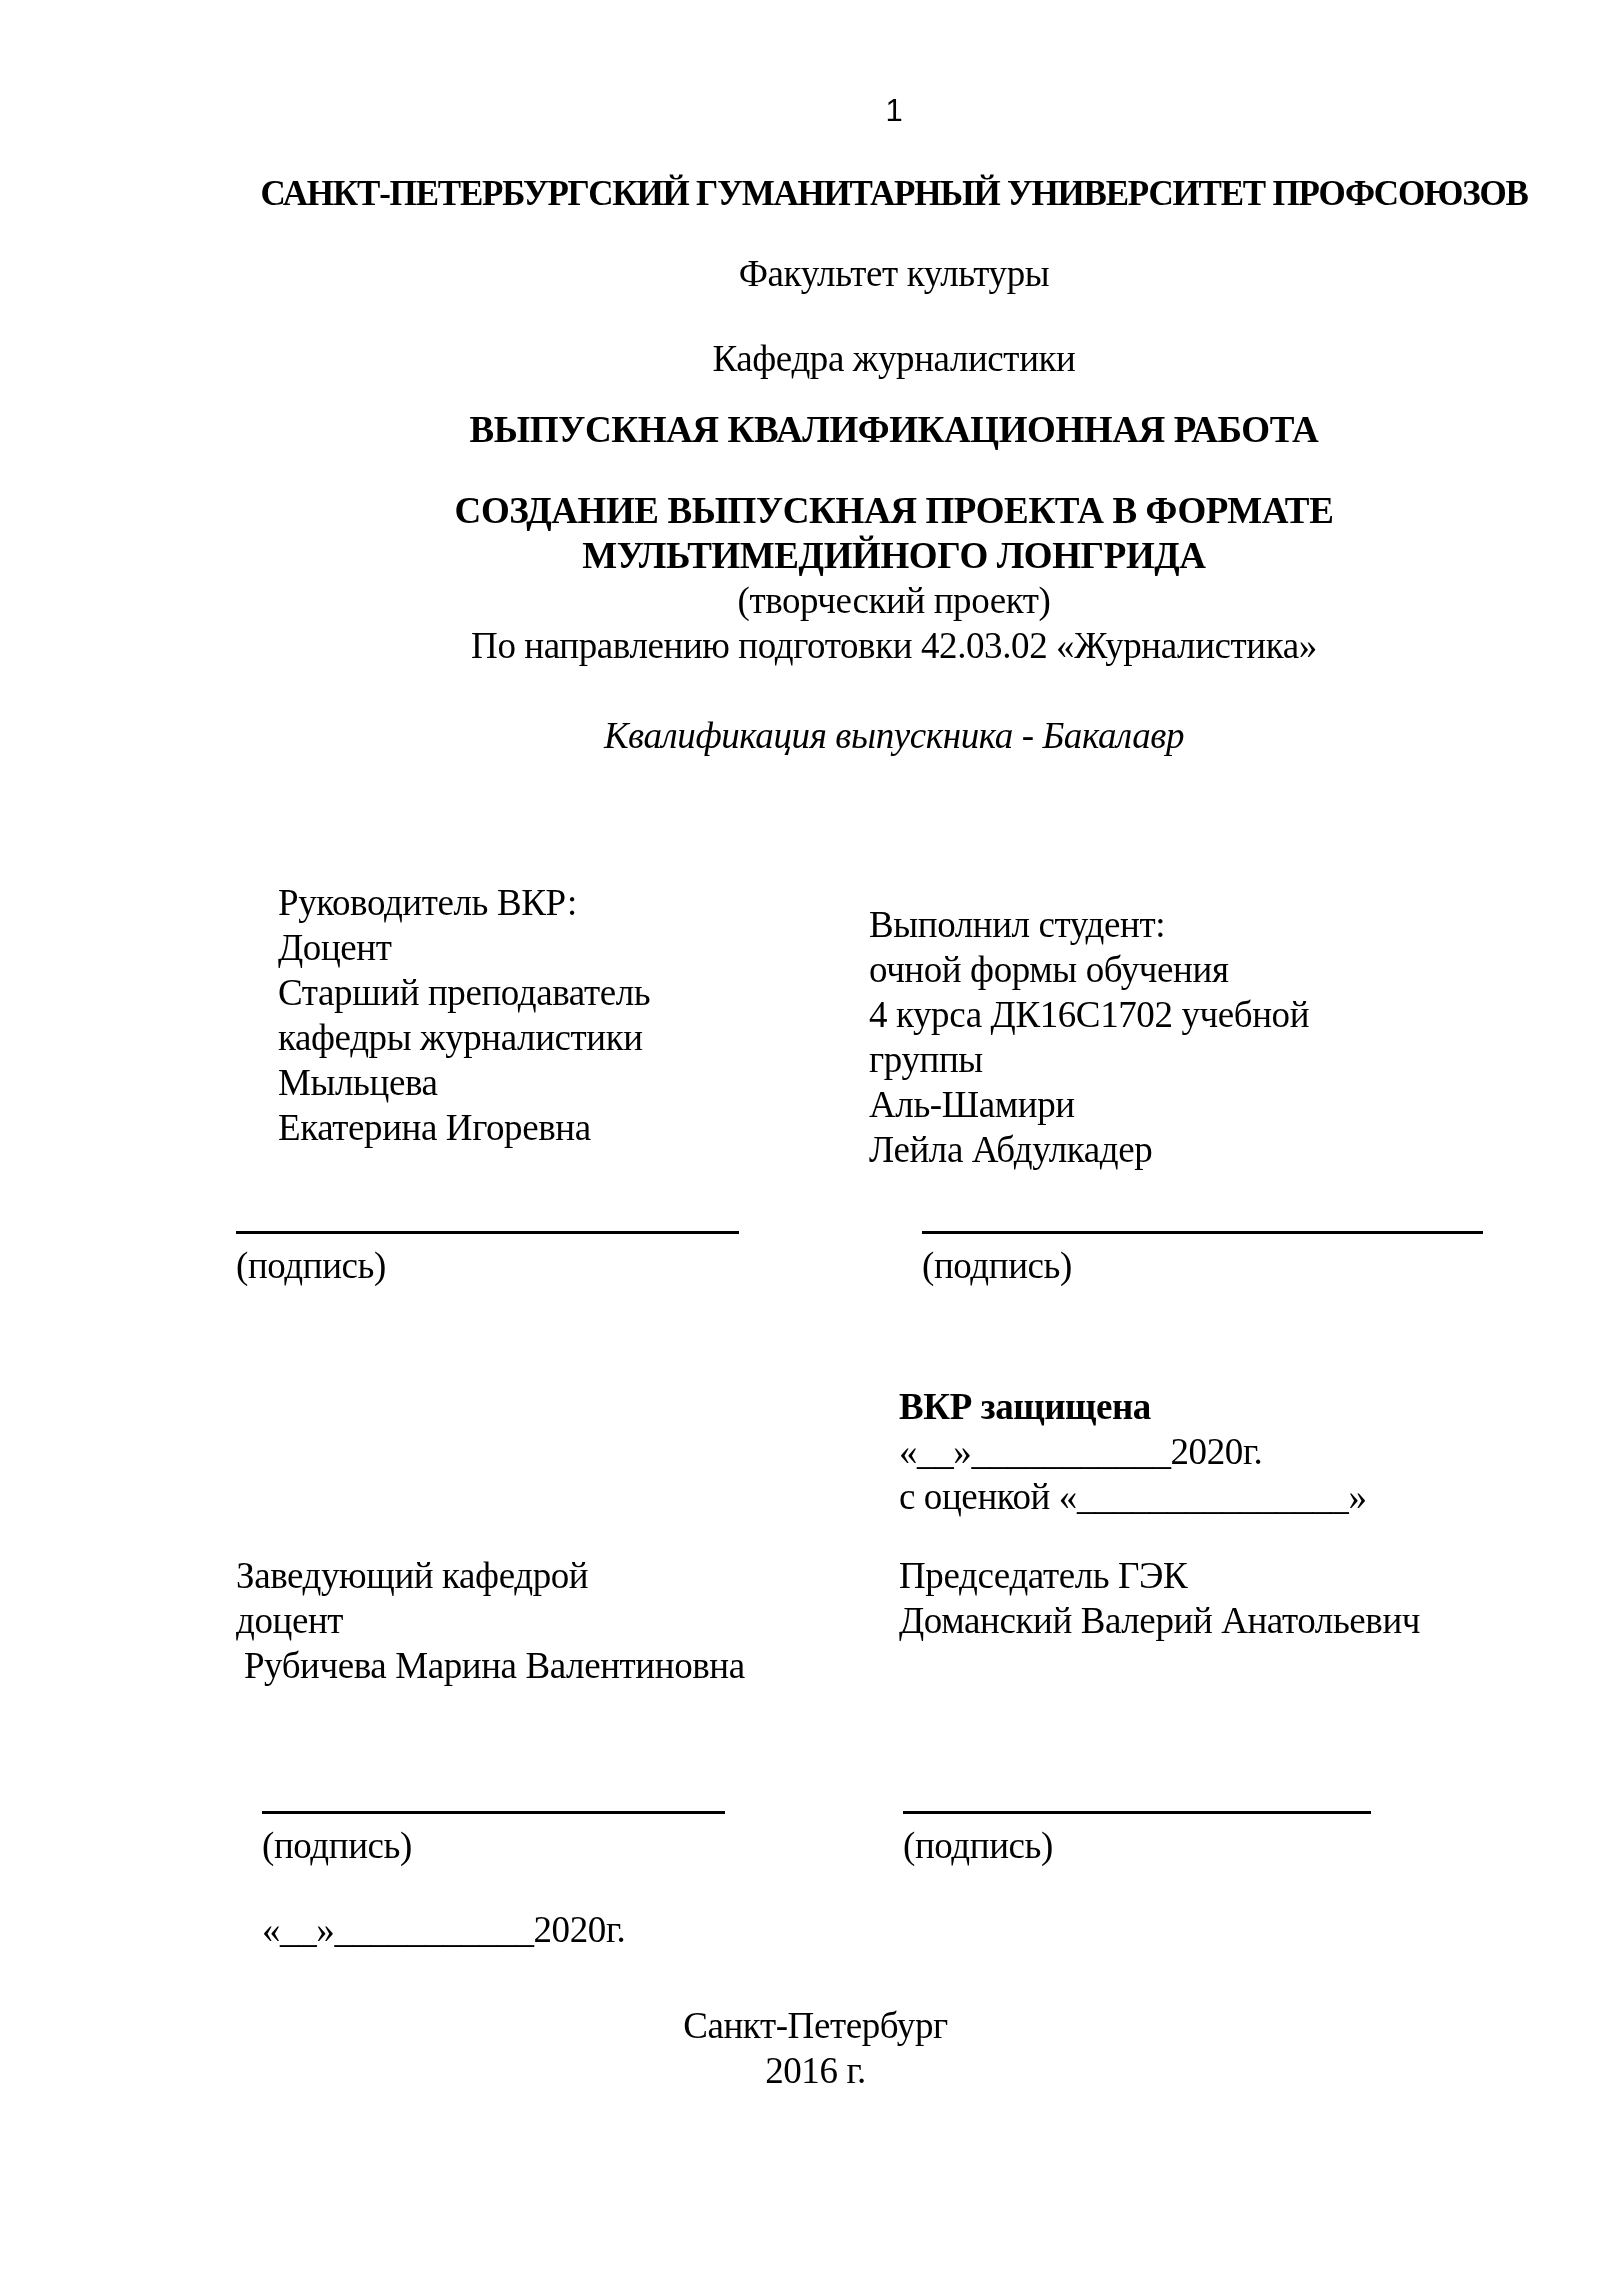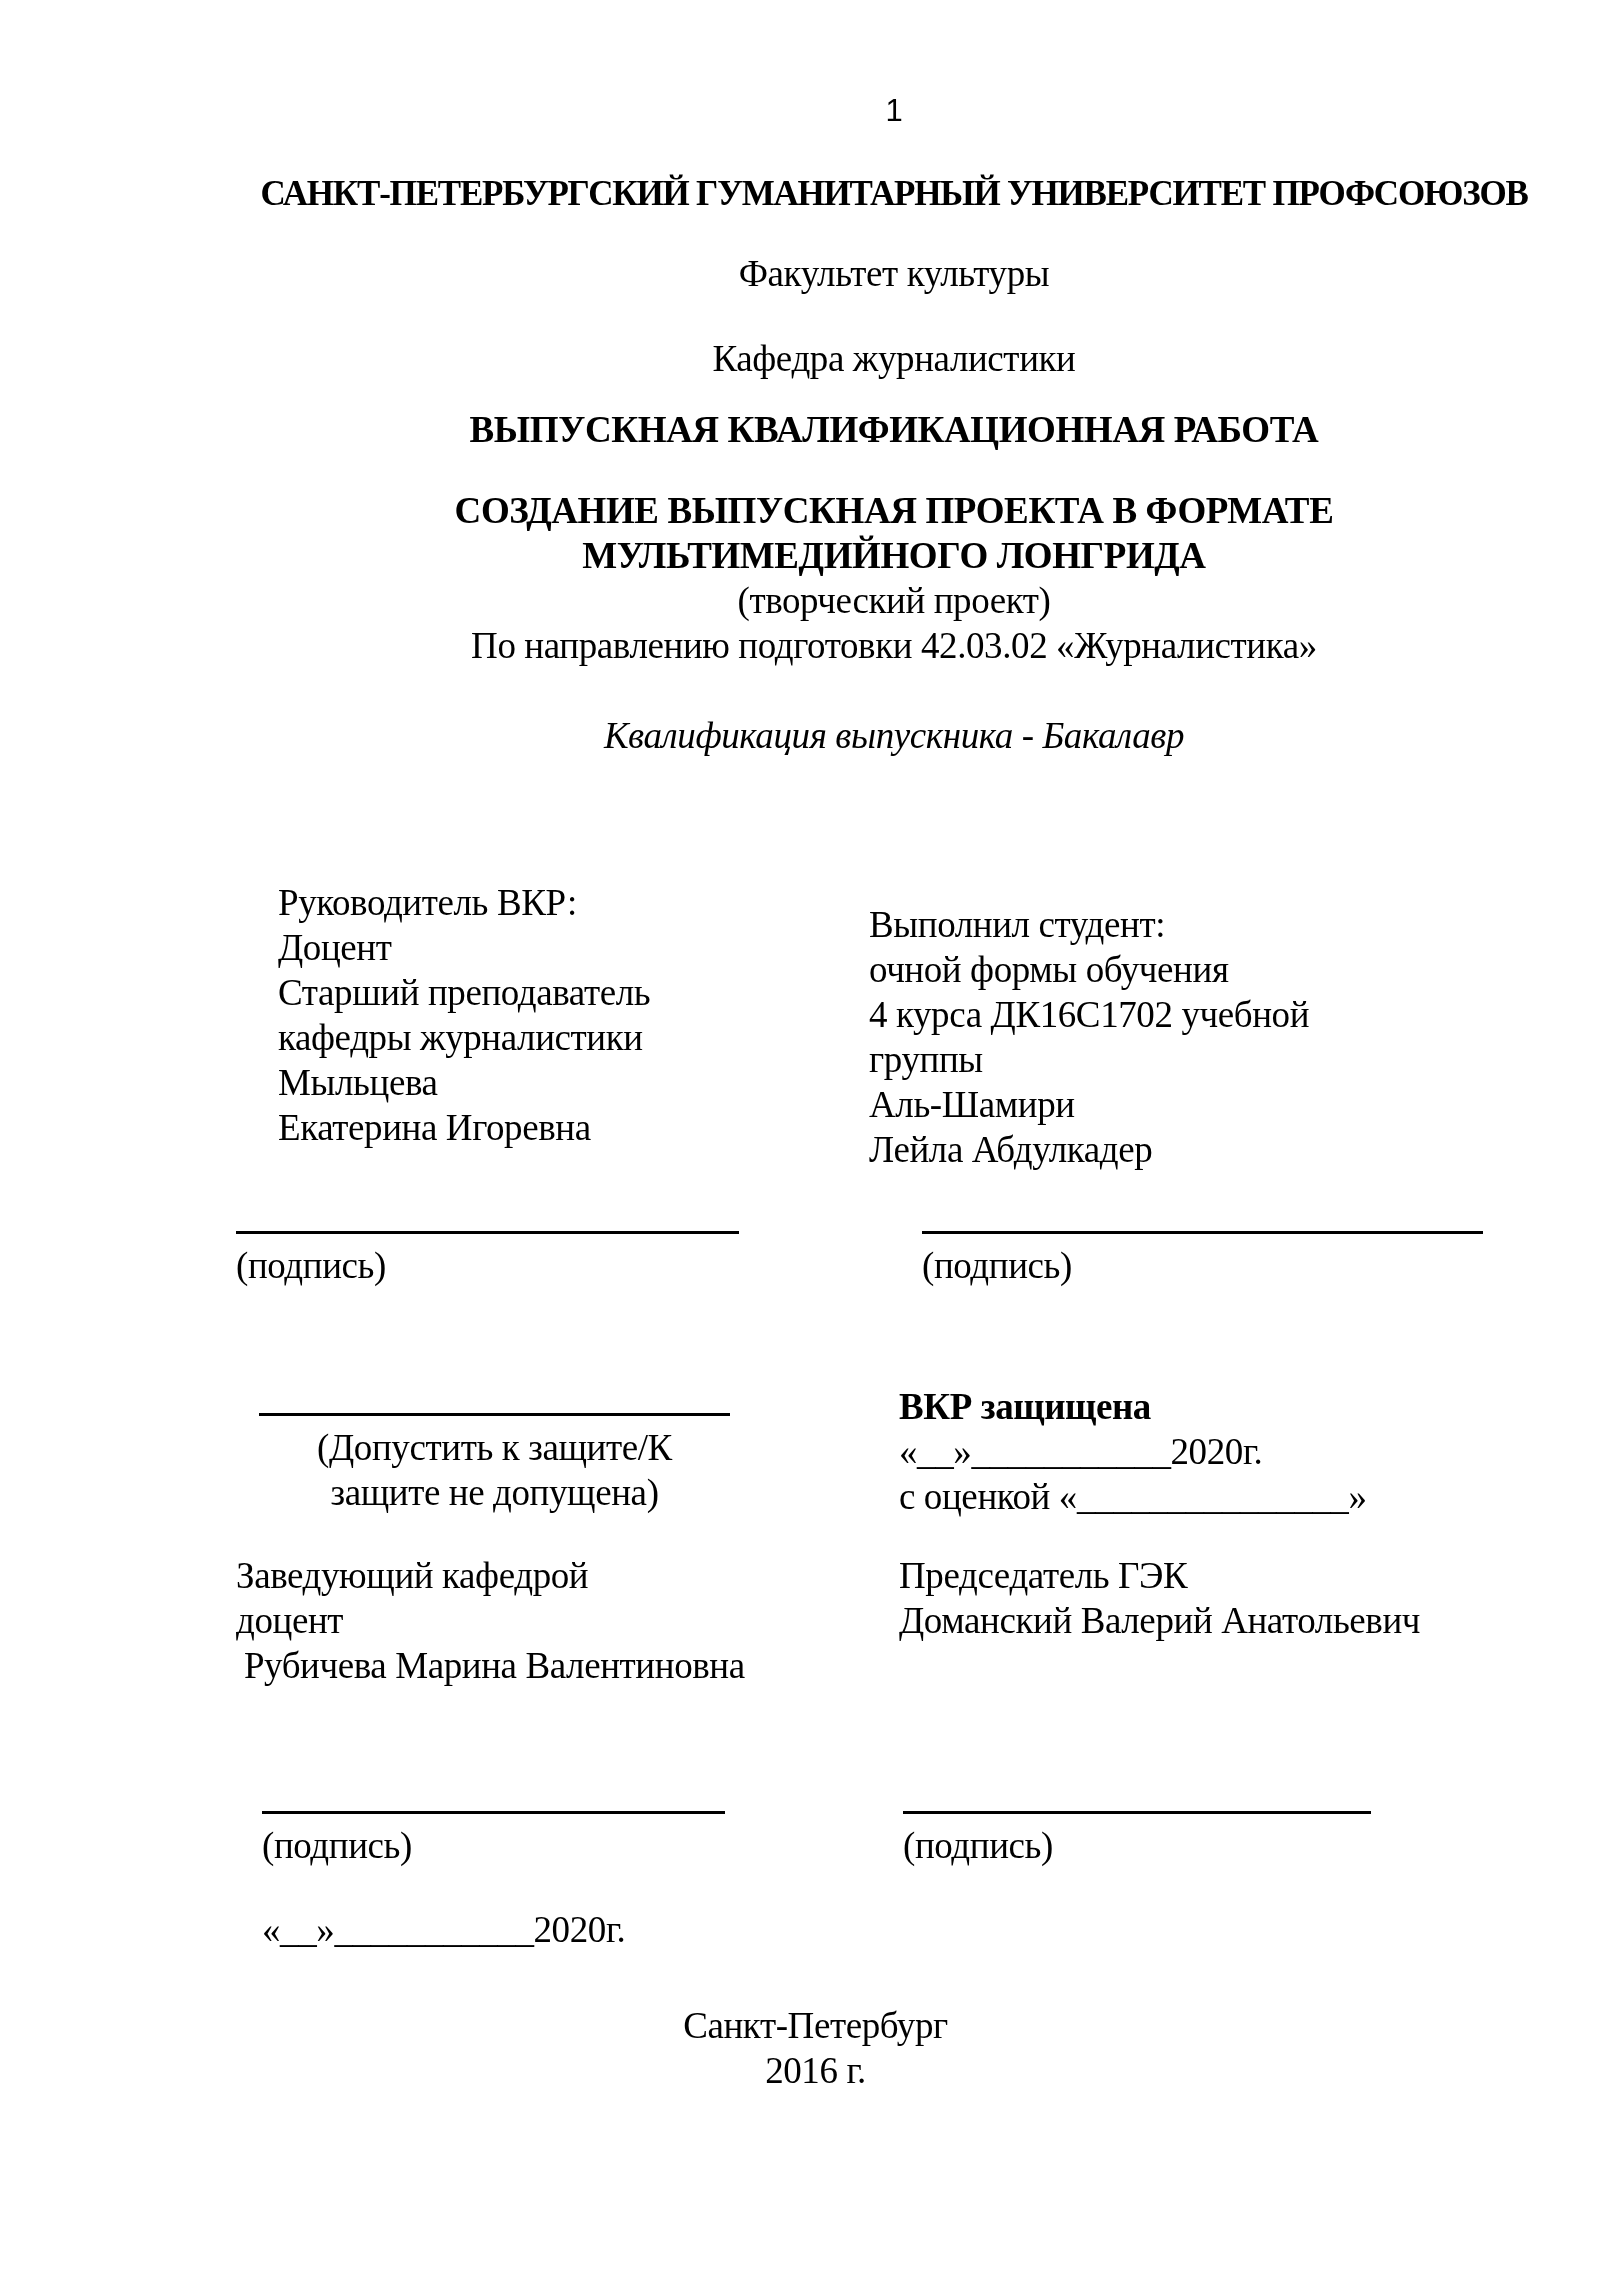--- a/index.html
+++ b/index.html
@@ -99,24 +99,20 @@
     <div>Лейла Абдулкадер</div>
   </div>
 
   <div class="abs sigline sig1-left">
     <div>(подпись)</div>
   </div>
   <div class="abs sigline sig1-right">
     <div>(подпись)</div>
   </div>
 
-  <div class="abs admission-block">
-    <div>(Допустить к защите/К</div>
-    <div>защите не допущена)</div>
-  </div>
 
   <div class="abs defense-block">
     <div class="bold">ВКР защищена</div>
     <div>«__»___________2020г.</div>
     <div>с оценкой «_______________»</div>
   </div>
 
   <div class="abs officials-left">
     <div>Заведующий кафедрой</div>
     <div>доцент</div>

